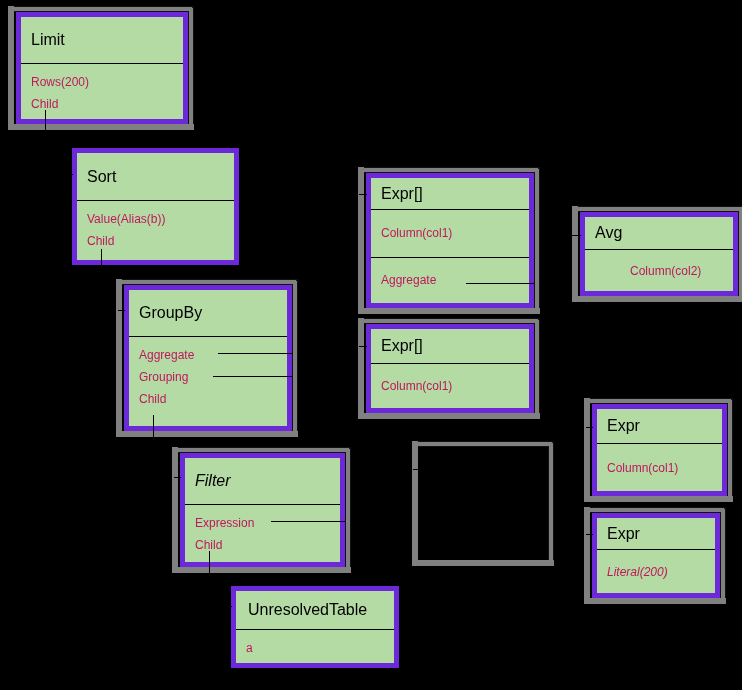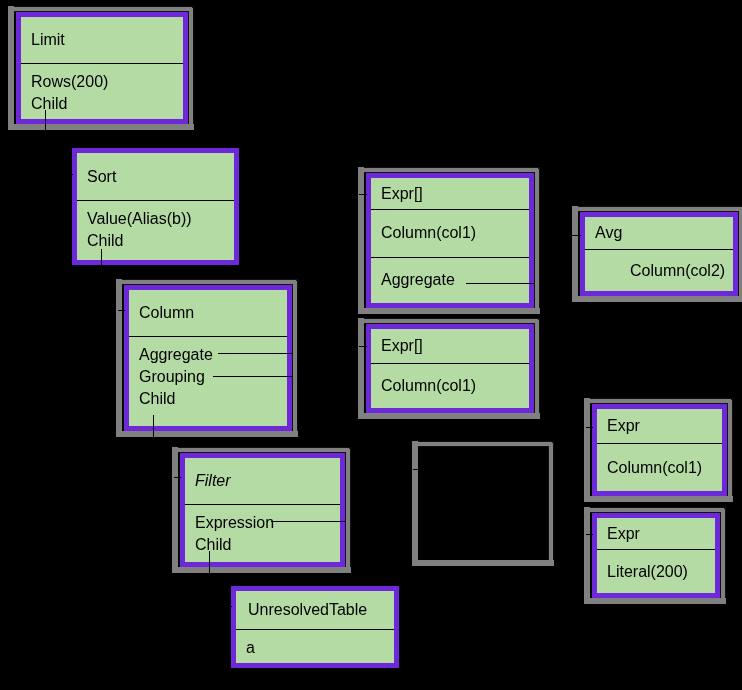--- a/index.html
+++ b/index.html
@@ -36,22 +36,22 @@
     padding: 0 10px;
     color: #000000;
     font-size: 16px;
     line-height: 1;
     white-space: nowrap;
   }
   .node .fields-cell {
     box-sizing: border-box;
     flex: 1 1 auto;
     padding: 7px 10px 0 10px;
-    color: #000000;
-    font-size: 16px;
+    color: #be185d;
+    font-size: 12px;
   }
   .node .fields-cell.sep-rows {
     padding: 0;
   }
   .field-row {
     line-height: 22px;
     white-space: nowrap;
     position: relative;
   }
   .fields-cell.sep-rows .field-row {
@@ -111,21 +111,21 @@
         <div class="field-row">Child</div>
       </div>
     </div>
     <div class="dark-t" style="left: 116px; top: 279px; width: 182px; height: 6px;"></div>
     <div class="dark-r" style="left: 292px; top: 279px; width: 6px; height: 158px;"></div>
     <div class="shadow-l" style="left: 116px; top: 279px; width: 6px; height: 158px;"></div>
     <div class="shadow-b" style="left: 116px; top: 431px; width: 182px; height: 6px;"></div>
     <div class="shadow-r" style="left: 293px; top: 281px; width: 4px; height: 154px;"></div>
     <div class="shadow-t" style="left: 120px; top: 280px; width: 176px; height: 4px;"></div>
     <div class="node" style="left: 124px; top: 285px; width: 168px; height: 146px;">
-      <div class="title-cell" style="height: 47px;">Column</div>
+      <div class="title-cell" style="height: 47px;">GroupBy</div>
       <div class="fields-cell">
         <div class="field-row">Aggregate</div>
         <div class="field-row">Grouping</div>
         <div class="field-row">Child</div>
       </div>
     </div>
     <div class="dark-t" style="left: 172px; top: 447px; width: 179px; height: 6px;"></div>
     <div class="dark-r" style="left: 345px; top: 447px; width: 6px; height: 126px;"></div>
     <div class="shadow-l" style="left: 172px; top: 447px; width: 6px; height: 126px;"></div>
     <div class="shadow-b" style="left: 172px; top: 567px; width: 179px; height: 6px;"></div>
@@ -201,21 +201,21 @@
     </div>
     <div class="dark-t" style="left: 584px; top: 507px; width: 142px; height: 6px;"></div>
     <div class="dark-r" style="left: 720px; top: 507px; width: 6px; height: 97px;"></div>
     <div class="shadow-l" style="left: 584px; top: 507px; width: 6px; height: 97px;"></div>
     <div class="shadow-b" style="left: 584px; top: 598px; width: 142px; height: 6px;"></div>
     <div class="shadow-r" style="left: 721px; top: 509px; width: 4px; height: 93px;"></div>
     <div class="shadow-t" style="left: 588px; top: 508px; width: 136px; height: 4px;"></div>
     <div class="node" style="left: 592px; top: 513px; width: 128px; height: 85px;">
       <div class="title-cell" style="height: 41px;">Expr</div>
       <div class="fields-cell sep-rows">
-        <div class="field-row" style="height: 43px;">Literal(200)</div>
+        <div class="field-row" style="height: 43px; font-style: italic;">Literal(200)</div>
       </div>
     </div>
     <div class="conn-v" style="left: 45px; top: 110px; height: 20px;"></div>
     <div class="conn-v" style="left: 101px; top: 249px; height: 21px;"></div>
     <div class="conn-v" style="left: 153px; top: 415px; height: 22px;"></div>
     <div class="conn-v" style="left: 209px; top: 551px; height: 22px;"></div>
     <div class="conn-h" style="left: 66px; top: 174px; width: 7px;"></div>
     <div class="conn-h" style="left: 118px; top: 310px; width: 7px;"></div>
     <div class="conn-h" style="left: 174px; top: 477px; width: 7px;"></div>
     <div class="conn-h" style="left: 225px; top: 606px; width: 7px;"></div>

